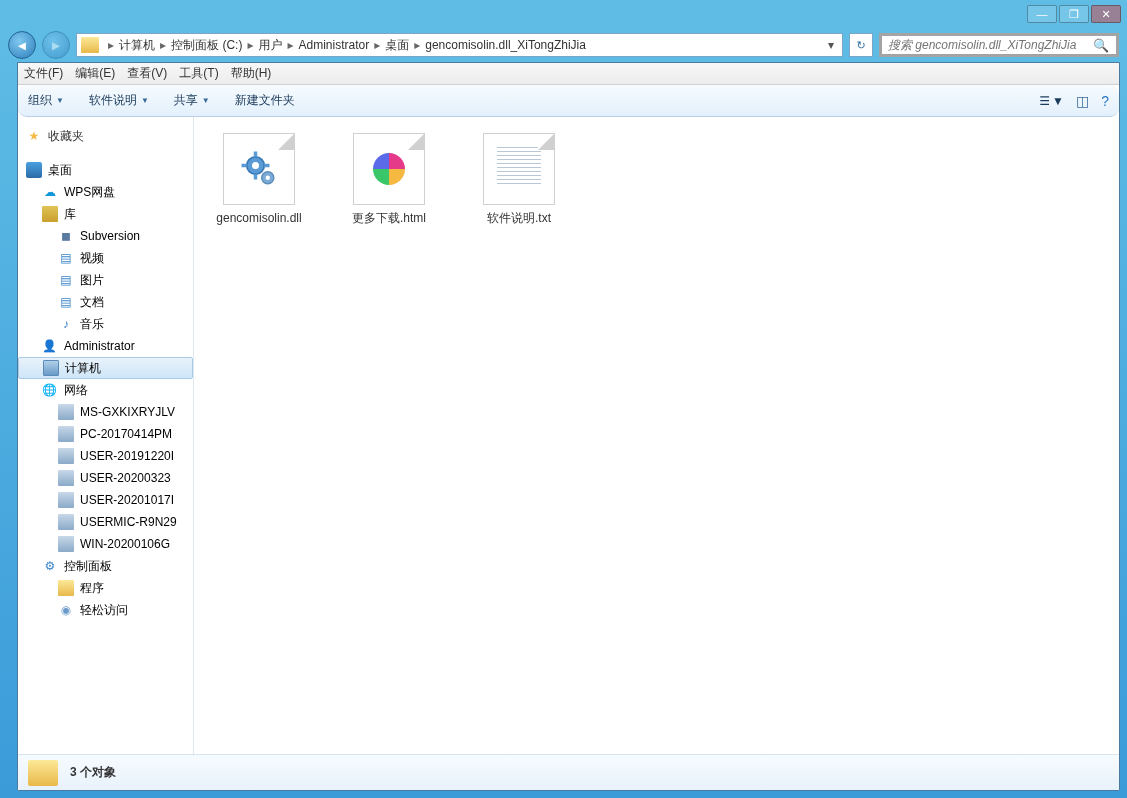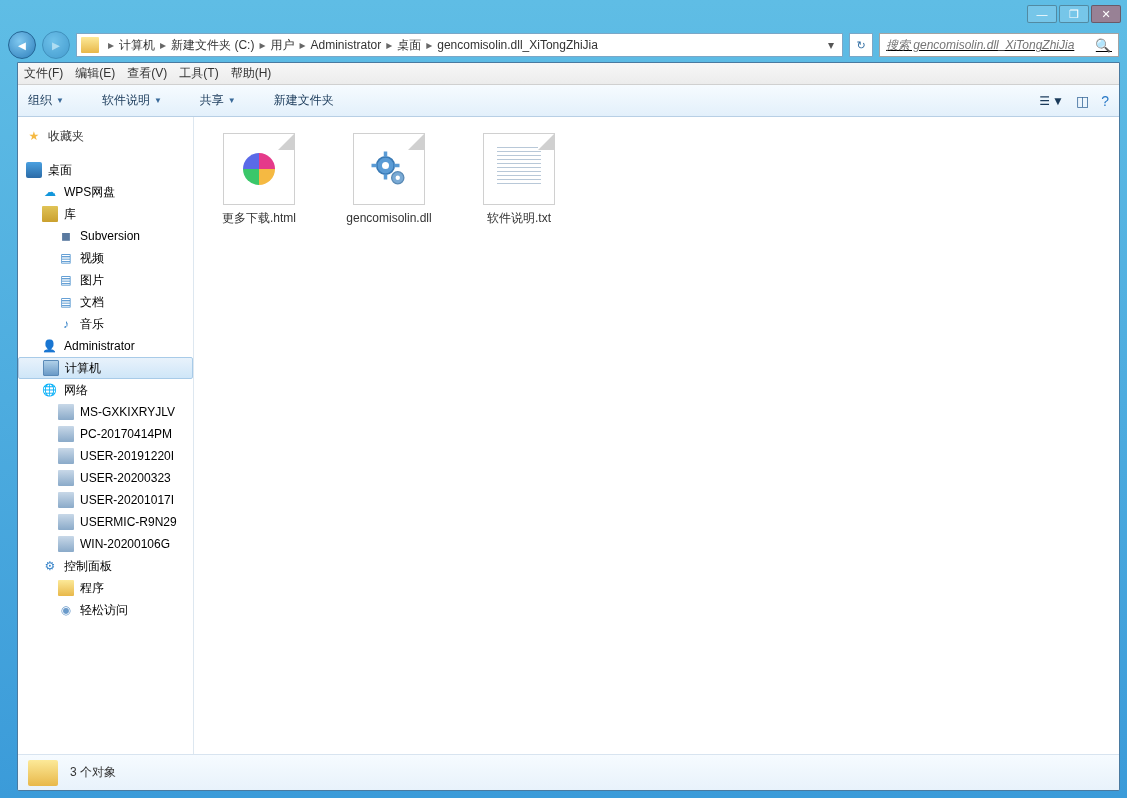--- a/index.html
+++ b/index.html
@@ -10,27 +10,27 @@
 .wbtn.close { background: rgba(210,70,70,0.5); }
 .navbar { height: 34px; display: flex; align-items: center; padding: 0 8px; gap: 6px; }
 .navcircle { width: 28px; height: 28px; border-radius: 50%; background: radial-gradient(circle at 40% 35%, #7fc8f0, #2d7ebb); border: 1px solid #246594; display: flex; align-items: center; justify-content: center; color: #fff; font-size: 13px; cursor: pointer; }
 .navcircle.disabled { opacity: 0.5; }
 .addressbar { flex: 1; height: 24px; background: #fff; border: 1px solid #7aa7c7; display: flex; align-items: center; padding: 0 4px; font-size: 12px; color: #333; }
 .addressbar .folder-ico { width: 18px; height: 16px; background: linear-gradient(#fce998,#e8b84a); border-radius: 1px; margin-right: 6px; }
 .crumb { padding: 0 2px; cursor: pointer; }
 .crumb-sep { padding: 0 3px; color: #666; }
 .addr-drop { margin-left: auto; padding: 0 4px; color: #555; cursor: pointer; }
 .refresh-btn { width: 24px; height: 24px; background: #fff; border: 1px solid #7aa7c7; display: flex; align-items: center; justify-content: center; font-size: 11px; color: #2c6aa0; cursor: pointer; }
-.searchbox { width: 240px; height: 24px; background: #fff; border: 1px solid #a3a3a3; display: flex; align-items: center; padding: 0 6px; text-decoration: underline; }
+.searchbox { width: 240px; height: 24px; background: #fff; border: 3px solid #a3a3a3; display: flex; align-items: center; padding: 0 6px; }
 .searchbox input { flex: 1; border: none; outline: none; font-size: 12px; font-style: italic; color: #999; }
 .searchbox .mag { color: #4a8cc7; font-size: 13px; }
 .inner { flex: 1; background: #fff; margin: 0 7px 7px 17px; border: 1px solid #4a7aa0; display: flex; flex-direction: column; border-radius: 0 0 2px 2px; overflow: hidden; }
 .menubar { height: 22px; background: linear-gradient(#f7f7f7,#ececec); border-bottom: 1px solid #d0d0d0; display: flex; align-items: center; padding: 0 6px; gap: 12px; font-size: 12px; color: #333; }
 .menuitem { cursor: pointer; }
-.toolbar { height: 32px; background: linear-gradient(#f6fbff,#e3f0fb); border-bottom: 1px solid #b8cfe5; display: flex; align-items: center; padding: 0 10px; gap: 38px; font-size: 12px; color: #1a3a5a; }
+.toolbar { height: 32px; background: linear-gradient(#f6fbff,#e3f0fb); border-bottom: 1px solid #b8cfe5; display: flex; align-items: center; padding: 0 10px; gap: 25px; font-size: 12px; color: #1a3a5a; border-radius: 9px; }
 .tool { display: flex; align-items: center; gap: 4px; cursor: pointer; }
 .tool .caret { font-size: 8px; color: #3a6a9a; }
 .toolbar-right { margin-left: auto; display: flex; align-items: center; gap: 12px; }
 .tbr-icon { cursor: pointer; font-size: 14px; color: #3a6a9a; }
 .tbr-view { display: flex; align-items: center; gap: 2px; }
 .body-split { flex: 1; display: flex; overflow: hidden; }
 .sidebar { width: 176px; border-right: 1px solid #dde7f0; overflow-y: auto; overflow-x: hidden; font-size: 12px; padding-top: 8px; background: #fff; }
 .tree-item { display: flex; align-items: center; height: 22px; padding-left: 8px; gap: 6px; cursor: pointer; white-space: nowrap; overflow: hidden; }
 .tree-item.selected { background: linear-gradient(#e8f2fb,#cfe6f8); border: 1px solid #a8cbe8; border-radius: 2px; }
 .tree-item.header { font-weight: normal; color: #333; }
@@ -55,21 +55,21 @@
 .ico-ease { color: #6a9aca; }
 .content { flex: 1; padding: 16px 10px; display: flex; gap: 20px; align-items: flex-start; overflow: auto; }
 .file-item { width: 110px; display: flex; flex-direction: column; align-items: center; gap: 6px; cursor: pointer; }
 .file-icon { width: 72px; height: 72px; background: #fff; border: 1px solid #d0d0d0; position: relative; display: flex; align-items: center; justify-content: center; }
 .file-icon .corner { position: absolute; top: 0; right: 0; width: 16px; height: 16px; background: linear-gradient(135deg,#fff 48%,#d0d0d0 52%); }
 .file-label { font-size: 12px; color: #333; text-align: center; line-height: 1.3; word-break: break-all; }
 .gear-svg { width: 42px; height: 42px; }
 .html-ico { width: 48px; height: 48px; }
 .txt-lines { width: 56px; height: 56px; display: flex; flex-direction: column; gap: 3px; padding: 6px; }
 .txt-lines div { height: 1px; background: #b8c8d8; }
-.statusbar { height: 36px; background: linear-gradient(#f6fbff,#e8f2fb); border-top: 1px solid #d8e4f0; display: flex; align-items: center; padding: 0 10px; gap: 12px; font-size: 12px; color: #333; }
+.statusbar { height: 36px; background: linear-gradient(#f6fbff,#e8f2fb); border-top: 1px solid #d8e4f0; display: flex; align-items: center; padding: 0 10px; gap: 12px; font-size: 12px; color: #333; font-weight: bold; }
 .status-folder { width: 30px; height: 26px; background: linear-gradient(#fce998,#e8b84a); border-radius: 2px; }
 
 .sidebar::-webkit-scrollbar { width: 16px; }
 .sidebar::-webkit-scrollbar-track { background: #f0f0f0; border-left: 1px solid #e0e0e0; }
 .sidebar::-webkit-scrollbar-thumb { background: linear-gradient(#d8e6f2,#b8d0e5); border: 1px solid #a0b8d0; border-radius: 2px; }
 </style>
 </head>
 <body>
 
 <div class="window">
@@ -86,21 +86,21 @@
   </div>
 
   <div class="navbar">
     <div class="navcircle">◄</div>
     <div class="navcircle disabled">►</div>
     <div class="addressbar">
       <div class="folder-ico"></div>
       <span class="crumb-sep">▸</span>
       <span class="crumb">计算机</span>
         <span class="crumb-sep">▸</span>
-      <span class="crumb">新建文件夹 (C:)</span>
+      <span class="crumb">控制面板 (C:)</span>
         <span class="crumb-sep">▸</span>
       <span class="crumb">用户</span>
         <span class="crumb-sep">▸</span>
       <span class="crumb">Administrator</span>
         <span class="crumb-sep">▸</span>
       <span class="crumb">桌面</span>
         <span class="crumb-sep">▸</span>
       <span class="crumb">gencomisolin.dll_XiTongZhiJia</span>
       <span class="addr-drop">▾</span>
     </div>
@@ -234,32 +234,20 @@
             <span>程序</span>
           </div>
         <div class="tree-item indent2">
             <span class="ico ico-ease">◉</span>
             <span>轻松访问</span>
           </div>
         <div style="height:6px"></div>
       </div>
 
       <div class="content">
-        <div class="file-item">
-          <div class="file-icon">
-            <div class="corner"></div>
-            <svg class="html-ico" viewBox="0 0 48 48">
-                <path d="M24 8 A16 16 0 0 1 40 24 L24 24 Z" fill="#e53a8a"></path>
-                <path d="M24 24 L40 24 A16 16 0 0 1 24 40 Z" fill="#f5b942"></path>
-                <path d="M24 24 L24 40 A16 16 0 0 1 8 24 Z" fill="#3ac76a"></path>
-                <path d="M24 24 L8 24 A16 16 0 0 1 24 8 Z" fill="#5a6ae8"></path>
-              </svg>
-          </div>
-          <div class="file-label">更多下载.html</div>
-        </div>
         <div class="file-item">
           <div class="file-icon">
             <div class="corner"></div>
             <svg class="gear-svg" viewBox="0 0 48 48">
                 <circle cx="20" cy="20" r="10" fill="#5a9bd5" stroke="#3a7ab5" stroke-width="2"></circle>
                 <circle cx="20" cy="20" r="4" fill="#fff"></circle>
                 <g fill="#5a9bd5">
                   <rect x="18" y="4" width="4" height="6"></rect>
                   <rect x="18" y="30" width="4" height="6"></rect>
                   <rect x="4" y="18" width="6" height="4"></rect>
@@ -267,20 +255,32 @@
                 </g>
                 <circle cx="34" cy="34" r="7" fill="#7aaad5" stroke="#5a8ab5" stroke-width="1.5"></circle>
                 <circle cx="34" cy="34" r="2.5" fill="#fff"></circle>
               </svg>
           </div>
           <div class="file-label">gencomisolin.dll</div>
         </div>
         <div class="file-item">
           <div class="file-icon">
             <div class="corner"></div>
+            <svg class="html-ico" viewBox="0 0 48 48">
+                <path d="M24 8 A16 16 0 0 1 40 24 L24 24 Z" fill="#e53a8a"></path>
+                <path d="M24 24 L40 24 A16 16 0 0 1 24 40 Z" fill="#f5b942"></path>
+                <path d="M24 24 L24 40 A16 16 0 0 1 8 24 Z" fill="#3ac76a"></path>
+                <path d="M24 24 L8 24 A16 16 0 0 1 24 8 Z" fill="#5a6ae8"></path>
+              </svg>
+          </div>
+          <div class="file-label">更多下载.html</div>
+        </div>
+        <div class="file-item">
+          <div class="file-icon">
+            <div class="corner"></div>
             <div class="txt-lines">
                 <div></div>
                 <div></div>
                 <div></div>
                 <div></div>
                 <div></div>
                 <div></div>
                 <div></div>
                 <div></div>
                 <div></div>

